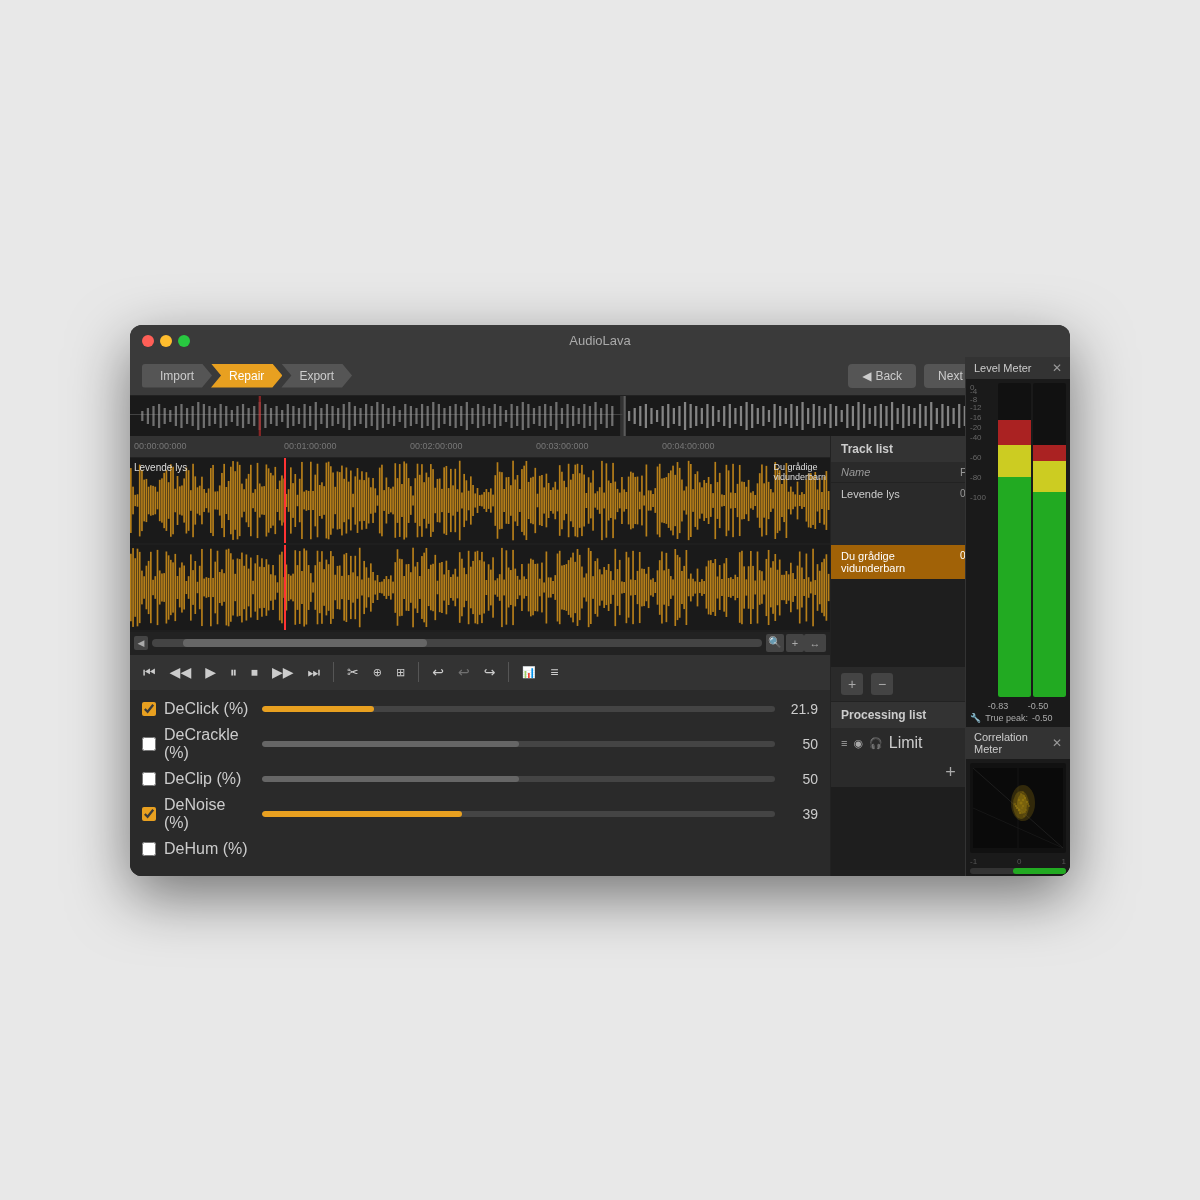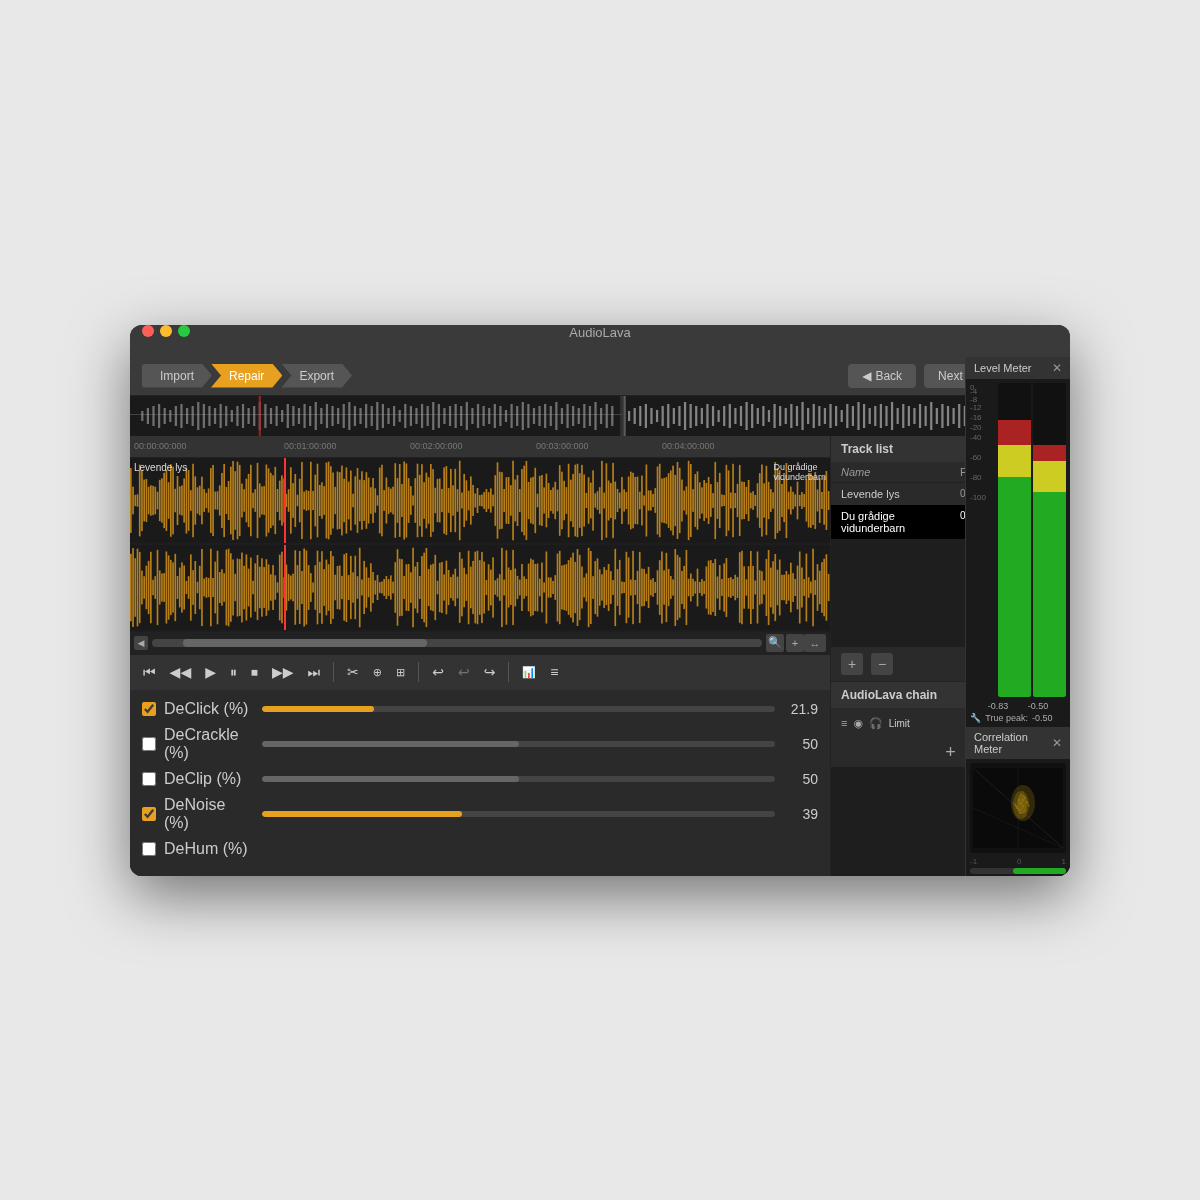--- a/index.html
+++ b/index.html
@@ -16,21 +16,21 @@
       background: #2d2d2d;
       border-radius: 12px;
       overflow: hidden;
       box-shadow: 0 20px 60px rgba(0,0,0,0.5);
       position: relative;
     }
     .title-bar {
       background: #3a3a3a;
       height: 32px;
       display: flex;
-      align-items: flex-start;
+      align-items: center;
       padding: 0 12px;
       position: relative;
     }
     .traffic-lights { display: flex; gap: 6px; }
     .traffic-light {
       width: 12px; height: 12px;
       border-radius: 50%;
     }
     .tl-red { background: #ff5f57; }
     .tl-yellow { background: #ffbd2e; }
@@ -235,21 +235,21 @@
       align-items: center;
       gap: 3px;
     }
     .sort-arrow { font-size: 9px; }
     .track-list-item {
       display: flex;
       padding: 5px 10px;
       cursor: pointer;
       font-size: 11px;
     }
-    .track-list-item.selected { background: #000000; color: #fff; }
+    .track-list-item.selected { background: #a16207; color: #fff; margin-top: 40px; }
     .track-list-item .item-name { flex: 1; color: #ccc; }
     .track-list-item.selected .item-name { color: #fff; }
     .track-list-item .item-pos { width: 100px; color: #999; font-size: 10px; }
     .track-list-item.selected .item-pos { color: #fff; }
     .track-list-footer {
       display: flex;
       padding: 6px 10px;
       gap: 8px;
     }
     .list-btn {
@@ -276,21 +276,21 @@
       background: #2a2a2a;
       gap: 6px;
     }
     .chain-icon {
       color: #aaa;
       font-size: 11px;
       cursor: pointer;
     }
     .chain-label {
       flex: 1;
-      font-size: 10px;
+      font-size: 16px;
       color: #ccc;
     }
     .chain-delete {
       color: #cc4444;
       cursor: pointer;
       font-size: 12px;
     }
     .chain-add {
       color: #aaa;
       cursor: pointer;
@@ -1456,21 +1456,21 @@
         <span class="item-pos">00:04:06:560</span>
       </div>
 
       <div style="flex:1; background:#1e1e1e;"></div>
 
       <div class="track-list-footer">
         <button class="list-btn">+</button>
         <button class="list-btn">−</button>
       </div>
 
-      <div class="processing-chain-header">AudioLava chain</div>
+      <div class="processing-chain-header">Processing list</div>
 
       <div class="processing-chain-item">
         <span class="chain-icon">≡</span>
         <span class="chain-icon">◉</span>
         <span class="chain-icon">🎧</span>
         <span class="chain-label">Limit</span>
         <span class="chain-delete">✕</span>
         <span class="chain-add">+</span>
       </div>
 

